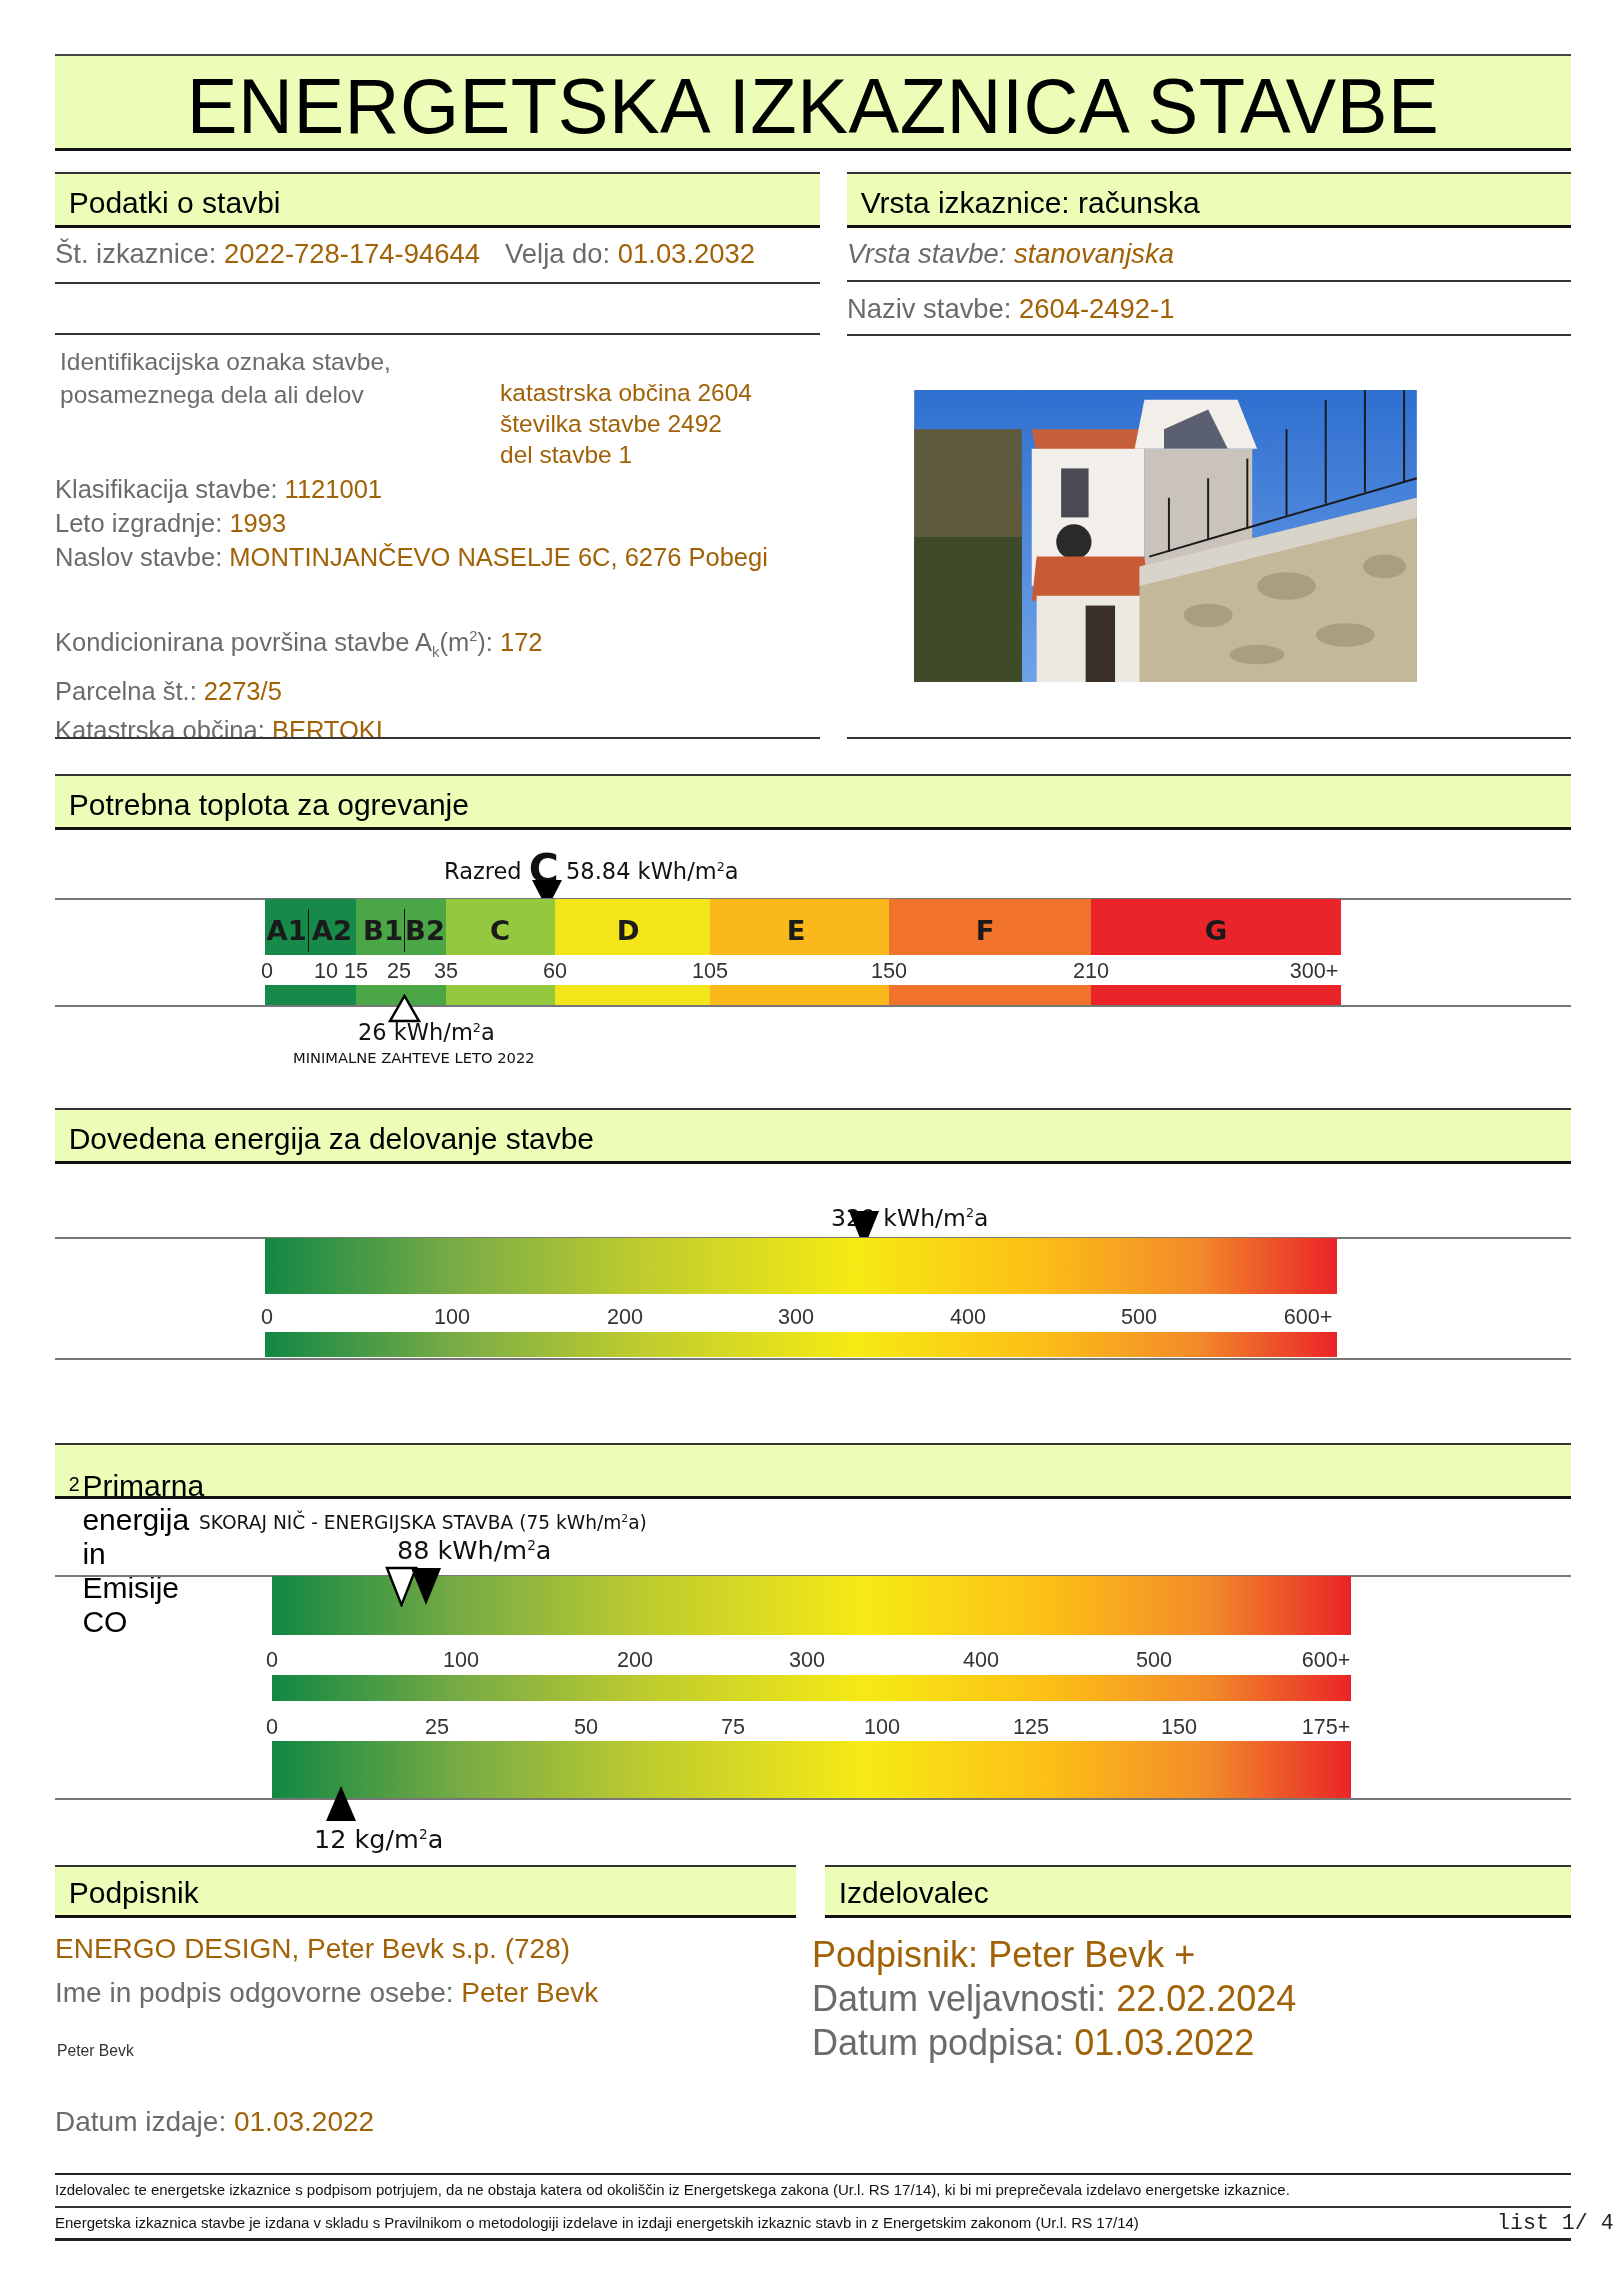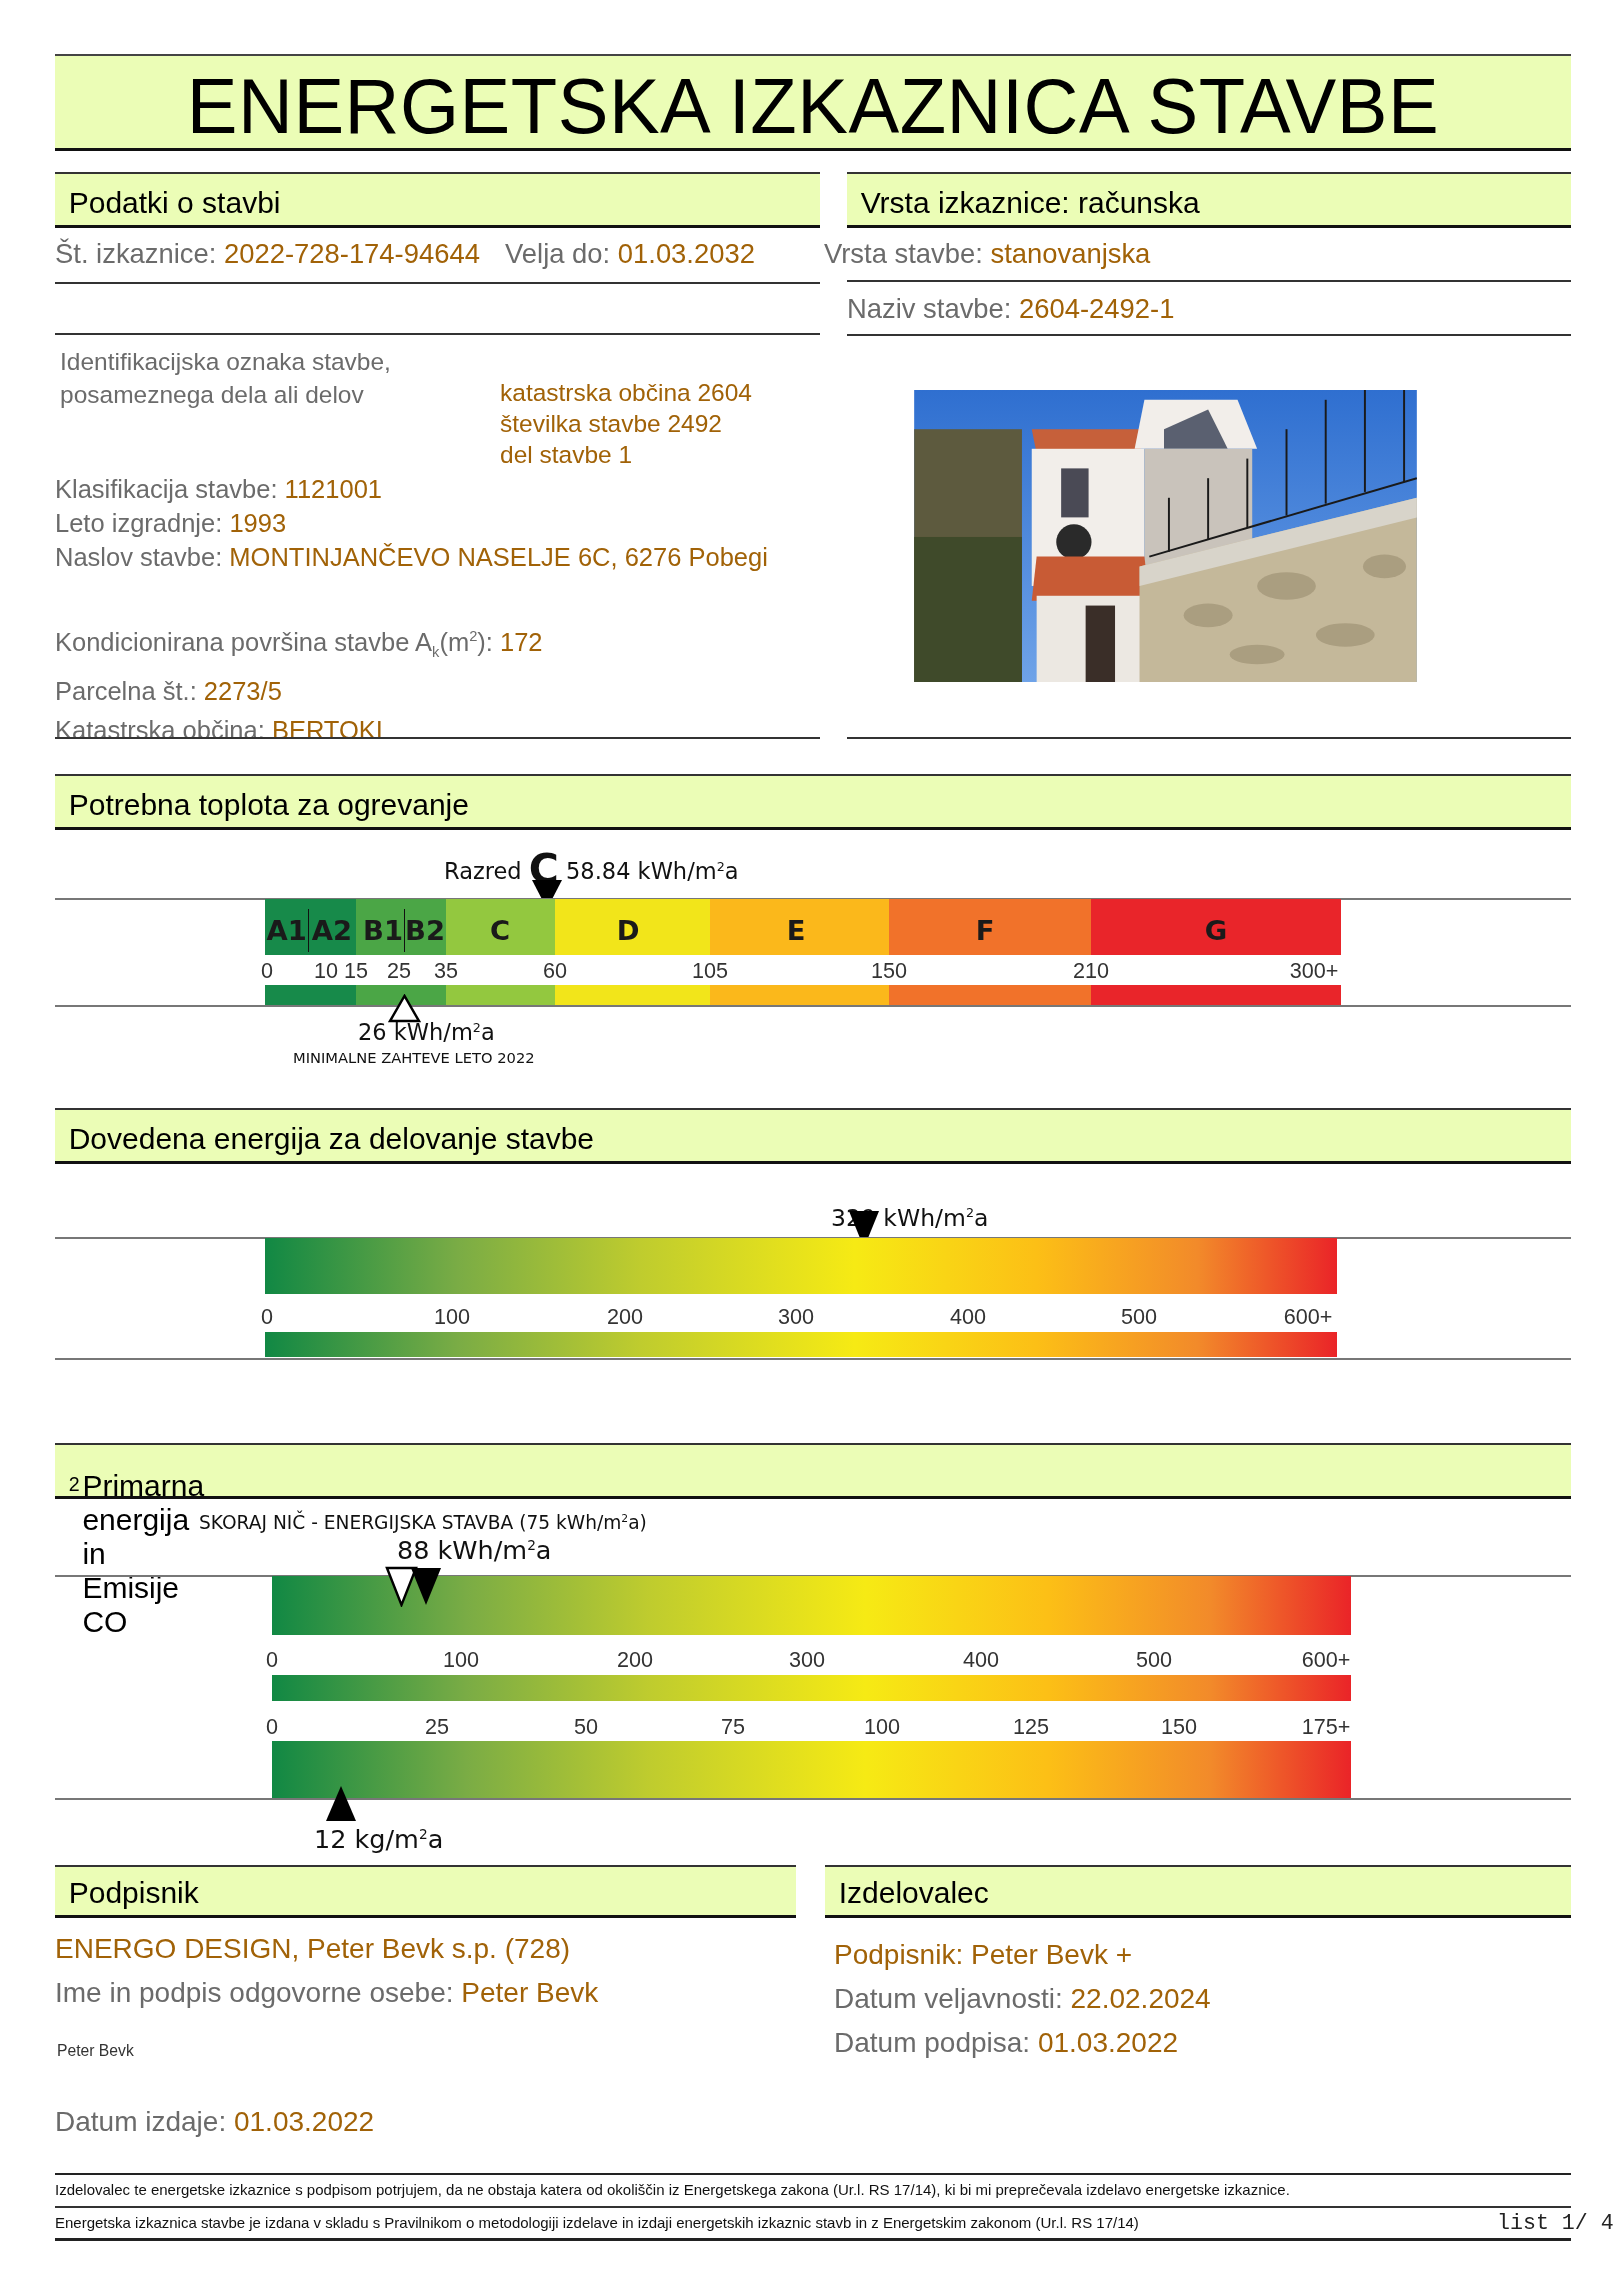--- a/index.html
+++ b/index.html
@@ -68,21 +68,21 @@
     <span class="val">172</span>
   </div>
   <div><span class="lbl">Parcelna št.:</span> <span class="val">2273/5</span></div>
   <div><span class="lbl">Katastrska občina:</span> <span class="val">BERTOKI</span></div>
 </div>
 <div class="abs rule" style="left:55px; top:737px; width:765px;"></div>
 
 <div class="abs band sec-head" style="left:847px; top:172px; width:724px; height:56px;">
   <span>Vrsta izkaznice: računska</span>
 </div>
-<div class="abs row" style="left:824px; top:238px; font-size:27.4px;">
+<div class="abs row" style="left:847px; top:238px; font-size:27.4px;font-style:italic;">
   <span class="lbl">Vrsta stavbe:</span> <span class="val">stanovanjska</span>
 </div>
 <div class="abs rule" style="left:847px; top:280px; width:724px;"></div>
 <div class="abs row" style="left:847px; top:293px; font-size:27.4px;">
   <span class="lbl">Naziv stavbe:</span> <span class="val">2604-2492-1</span>
 </div>
 <div class="abs rule" style="left:847px; top:334px; width:724px;"></div>
 
 <div class="abs" style="left:914px; top:390px; width:503px; height:292px; overflow:hidden;">
   <svg width="503" height="292" viewBox="0 0 513 298">
@@ -260,21 +260,21 @@
   <span class="lbl">Ime in podpis odgovorne osebe:</span> <span class="val">Peter Bevk</span>
 </div>
 <div class="abs" style="left:57px; top:2042px; font-size:15.7px; color:#333; white-space:nowrap;">Peter Bevk</div>
 <div class="abs" style="left:55px; top:2106px; font-size:28px; white-space:nowrap;">
   <span class="lbl">Datum izdaje:</span> <span class="val">01.03.2022</span>
 </div>
 
 <div class="abs band sec-head" style="left:825px; top:1865px; width:746px; height:53px;">
   <span style="top:8.8px;">Izdelovalec</span>
 </div>
-<div class="abs" style="left:834px; top:1933px; font-size:28px; line-height:44px; white-space:nowrap;">
+<div class="abs" style="left:812px; top:1933px; font-size:36px; line-height:44px; white-space:nowrap;">
   <div><span class="val">Podpisnik:</span> <span class="val">Peter Bevk +</span></div>
   <div><span class="lbl">Datum veljavnosti:</span> <span class="val">22.02.2024</span></div>
   <div><span class="lbl">Datum podpisa:</span> <span class="val">01.03.2022</span></div>
 </div>
 
 <div class="abs" style="left:55px; top:2173px; width:1516px; border-top:2.9px solid #222;"></div>
 <div class="foot" style="left:55px; top:2181px;">Izdelovalec te energetske izkaznice s podpisom potrjujem, da ne obstaja katera od okoliščin iz Energetskega zakona (Ur.l. RS 17/14), ki bi mi preprečevala izdelavo energetske izkaznice.</div>
 <div class="abs" style="left:55px; top:2206px; width:1516px; border-top:2px solid #333;"></div>
 <div class="foot" style="left:55px; top:2214px;">Energetska izkaznica stavbe je izdana v skladu s Pravilnikom o metodologiji izdelave in izdaji energetskih izkaznic stavb in z Energetskim zakonom (Ur.l. RS 17/14)</div>
 <div class="abs" style="left:1497px; top:2211px; font-size:21.6px; color:#222; white-space:nowrap;font-family:Liberation Mono, monospace;">list 1/ 4</div>

